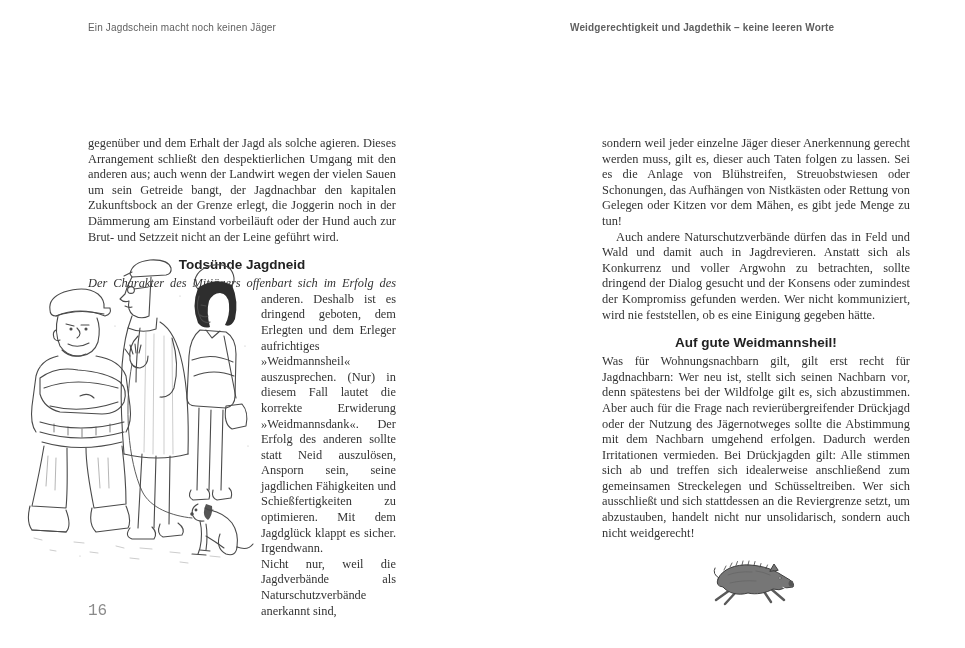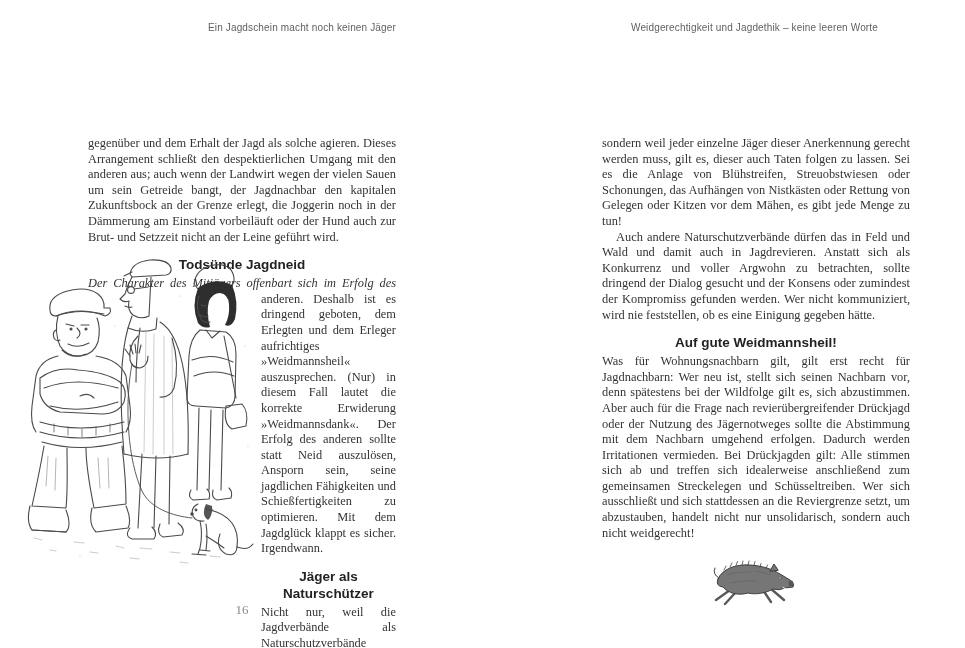--- a/index.html
+++ b/index.html
@@ -1,66 +1,65 @@
 <!DOCTYPE html>
 <html><head>
 <meta charset="utf-8">
 <style>
   html,body { margin:0; padding:0; background:#ffffff; }
   .spread {
     position:relative; width:965px; height:648px; background:#ffffff;
     overflow:hidden; font-family:"Liberation Serif", serif; color:#333333;
   }
   .running-head {
-    position:absolute; top:22px; width:308px; text-align:right;
+    position:absolute; top:22px; width:308px; text-align:left;
     font-family:"Liberation Sans", sans-serif; font-size:10px; color:#5f5f5f;
     letter-spacing:0.15px; white-space:nowrap;
   }
   .rh-left { left:88px; }
-  .rh-right { left:570px; }
+  .rh-right { left:570px;font-weight:bold; }
   .col {
     position:absolute; top:88px; width:308px;
     font-size:12.4px; line-height:15.6px; text-align:justify;margin-top:48px;
   }
   .col-left { left:88px; }
   .col-right { left:602px; }
   .col p { margin:0; }
   h3.sec {
     font-family:"Liberation Sans", sans-serif; font-size:13.5px; font-weight:700;
     color:#222222; margin:11px 0 3px 0; line-height:17px; text-align:center;
   }
   .lead { text-align:justify; text-align-last:justify;font-style:italic; }
   .float-spacer { float:left; width:170px; height:378px; margin-right:3px; }
   .indent { text-indent:14px; }
   .illus-hunters { position:absolute; left:20px; top:256px; width:240px; height:322px; }
   .illus-hunters svg { width:240px; height:322px; display:block; }
   .boar-wrap { margin-top:18px; text-align:center; }
   .boar-wrap svg { width:96px; height:48px; }
   .pagenum {
-    position:absolute; top:602px; width:308px; text-align:center;
-    font-family:Liberation Serif, serif; font-size:13px; color:#8a8a8a;
+    position:absolute; top:602px; width:308px; text-align:left;
+    font-family:Liberation Mono, monospace; font-size:16px; color:#8a8a8a;
   }
   .pn-left { left:88px; }
   .pn-right { left:570px; }
 </style>
 </head>
 <body>
 
 <div class="spread">
 
   <div class="running-head rh-left">Ein Jagdschein macht noch keinen Jäger</div>
   <div class="running-head rh-right">Weidgerechtigkeit und Jagdethik – keine leeren Worte</div>
 
   <div class="col col-left">
     <p>gegenüber und dem Erhalt der Jagd als solche agieren. Dieses Arrangement schließt den despektierlichen Umgang mit den anderen aus; auch wenn der Landwirt wegen der vielen Sauen um sein Getreide bangt, der Jagdnachbar den kapitalen Zukunftsbock an der Grenze erlegt, die Joggerin noch in der Dämmerung am Einstand vorbeiläuft oder der Hund auch zur Brut- und Setzzeit nicht an der Leine geführt wird.</p>
     <h3 class="sec">Todsünde Jagdneid</h3>
     <p class="lead">Der Charakter des Mitjägers offenbart sich im Erfolg des</p>
     <div class="float-spacer"></div>
     <p>anderen. Deshalb ist es dringend geboten, dem Erlegten und dem Erleger aufrichtiges »Weidmannsheil« auszusprechen. (Nur) in diesem Fall lautet die korrekte Erwiderung »Weidmannsdank«. Der Erfolg des anderen sollte statt Neid auszulösen, Ansporn sein, seine jagdlichen Fähigkeiten und Schießfertigkeiten zu optimieren. Mit dem Jagdglück klappt es sicher. Irgendwann.</p>
-    <h3 class="sec">Jäger als Naturschützer</h3>
     <p>Nicht nur, weil die Jagdverbände als Naturschutzverbände anerkannt sind,</p>
   </div>
 
   <div class="illus-hunters" title="Zeichnung: drei Jäger im Gespräch mit Dackel">
     <svg viewBox="0 0 240 322" xmlns="http://www.w3.org/2000/svg">
       <g stroke="#4a4a4a" stroke-width="1.1" fill="none" stroke-linecap="round" stroke-linejoin="round">
 
         <path d="M30,54 Q28,42 44,36 Q66,29 78,38 Q85,44 84,52 L90,52 Q92,58 85,60 Q60,50 36,60 Q30,60 30,54 Z"></path>
         <path d="M36,60 Q58,52 84,58"></path>
         <path d="M38,60 Q34,76 40,90 Q47,101 61,100 Q74,98 78,86 Q81,72 77,62"></path>

